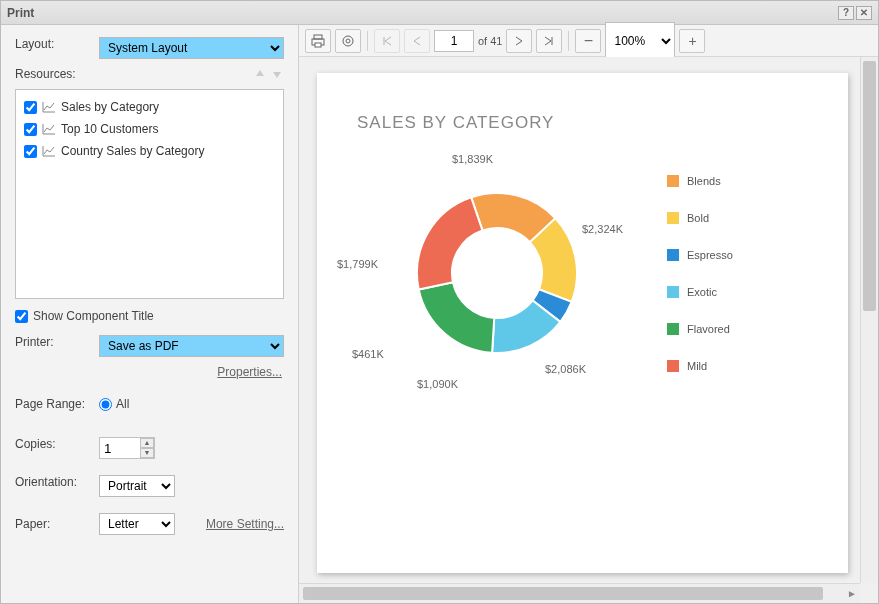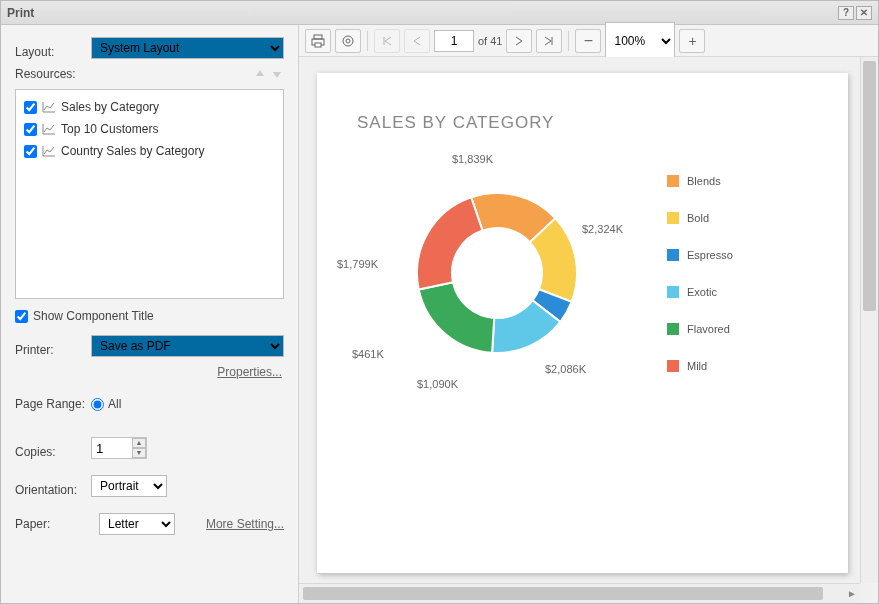--- a/index.html
+++ b/index.html
@@ -3,23 +3,23 @@
 <meta charset="utf-8">
 <style>
   * { box-sizing: border-box; margin: 0; padding: 0; }
   body { font-family: Arial, Helvetica, sans-serif; font-size: 12px; color: #333; background: #fff; }
   .dialog { width: 879px; height: 604px; border: 1px solid #bbb; background: #f3f3f3; display: flex; flex-direction: column; }
   .titlebar { height: 24px; background: linear-gradient(#e8e8e8,#dcdcdc); border-bottom: 1px solid #c4c4c4; display: flex; align-items: center; padding: 0 6px; font-weight: bold; color: #555; }
   .titlebar .spacer { flex: 1; }
   .titlebar-btn { width: 16px; height: 14px; margin-left: 2px; border: 1px solid #aaa; background: #eee; display: flex; align-items: center; justify-content: center; font-size: 10px; line-height: 10px; color: #666; cursor: pointer; }
   .content { flex: 1; display: flex; }
   .left { width: 298px; padding: 12px 14px; border-right: 1px solid #d0d0d0; background: #f3f3f3; display: flex; flex-direction: column; gap: 8px; font-size: 12px; color: #444; }
-  .row { display: flex; align-items: flex-end; }
+  .row { display: flex; align-items: flex-start; gap: 8px; }
   .label { width: 76px; color: #444; }
-  select.wide { flex: 1; height: 22px; border: 1px solid #b9b9b9; background: #0369a1; padding: 0 4px; font-size: 12px; }
+  select.wide { flex: 1; height: 22px; border: 1px solid #b9b9b9; background: #7dd3fc; padding: 0 4px; font-size: 12px; }
   .res-head { display: flex; }
   .res-head .spacer { flex: 1; }
   .arrow-ico { width: 14px; height: 14px; color: #bbb; margin-left: 3px; }
   .res-box { height: 210px; border: 1px solid #c2c2c2; background: #fff; padding: 6px 8px; overflow: auto; }
   .res-item { display: flex; align-items: center; gap: 5px; height: 22px; color: #333; }
   .res-item input { margin: 0; }
   .chart-ico { width: 14px; height: 12px; display: inline-block; }
   .chk-row { display: flex; align-items: center; gap: 5px; padding: 2px 0 4px 0; }
   .link { color: #666; text-decoration: underline; cursor: pointer; }
   .link-row { text-align: right; padding-right: 2px; }

